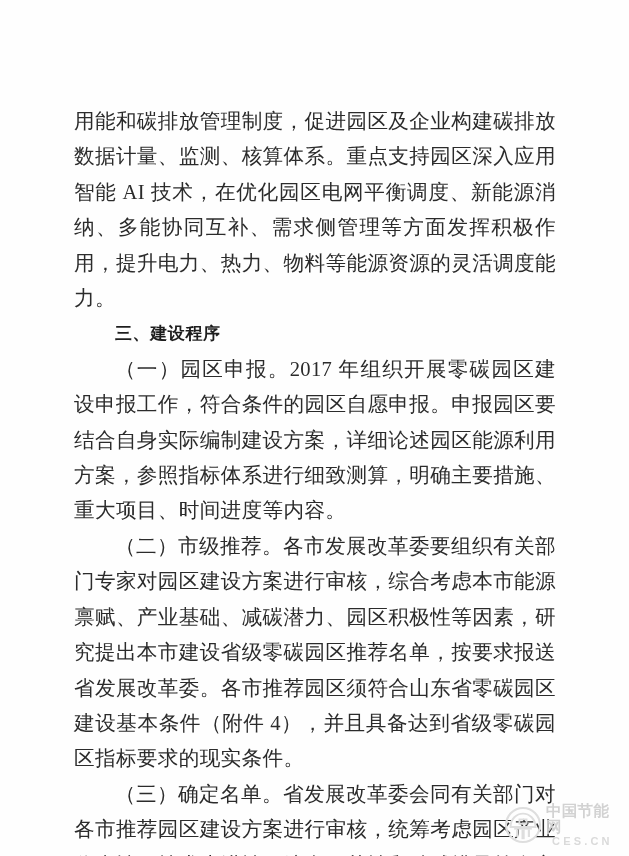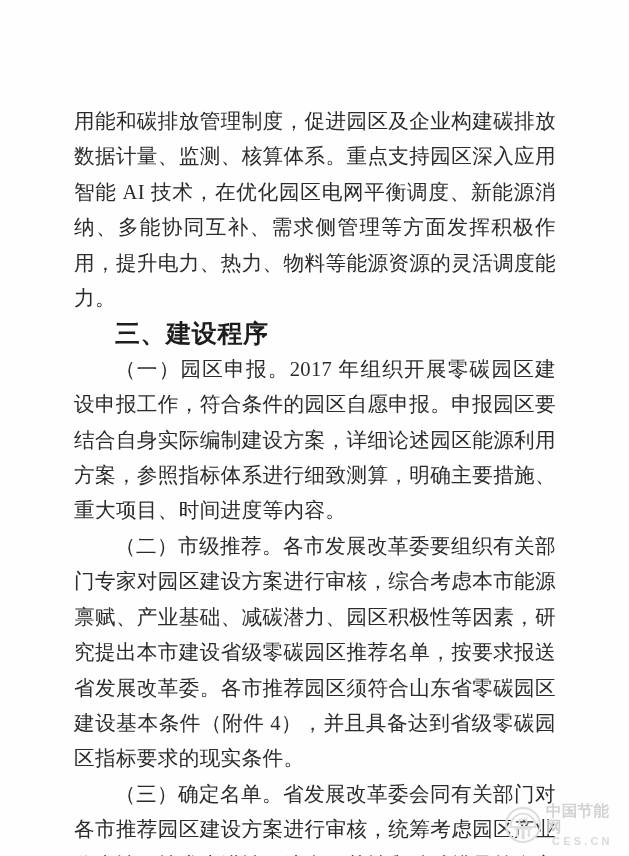--- a/index.html
+++ b/index.html
@@ -36,21 +36,21 @@
     letter-spacing: 0.35px;
     word-break: break-all;
     -webkit-font-smoothing: antialiased;
   }
   .para.indent {
     text-indent: 41px;
   }
   .heading {
     margin: 0;
     font-family: "Liberation Sans", "DejaVu Sans", sans-serif;
-    font-size: 25px;
+    font-size: 17px;
     line-height: 35.4px;
     font-weight: bold;
     color: #1d1d1d;
     text-indent: 41px;
     letter-spacing: 0.6px;
   }
   
   .watermark {
     position: absolute;
     left: 503px;

